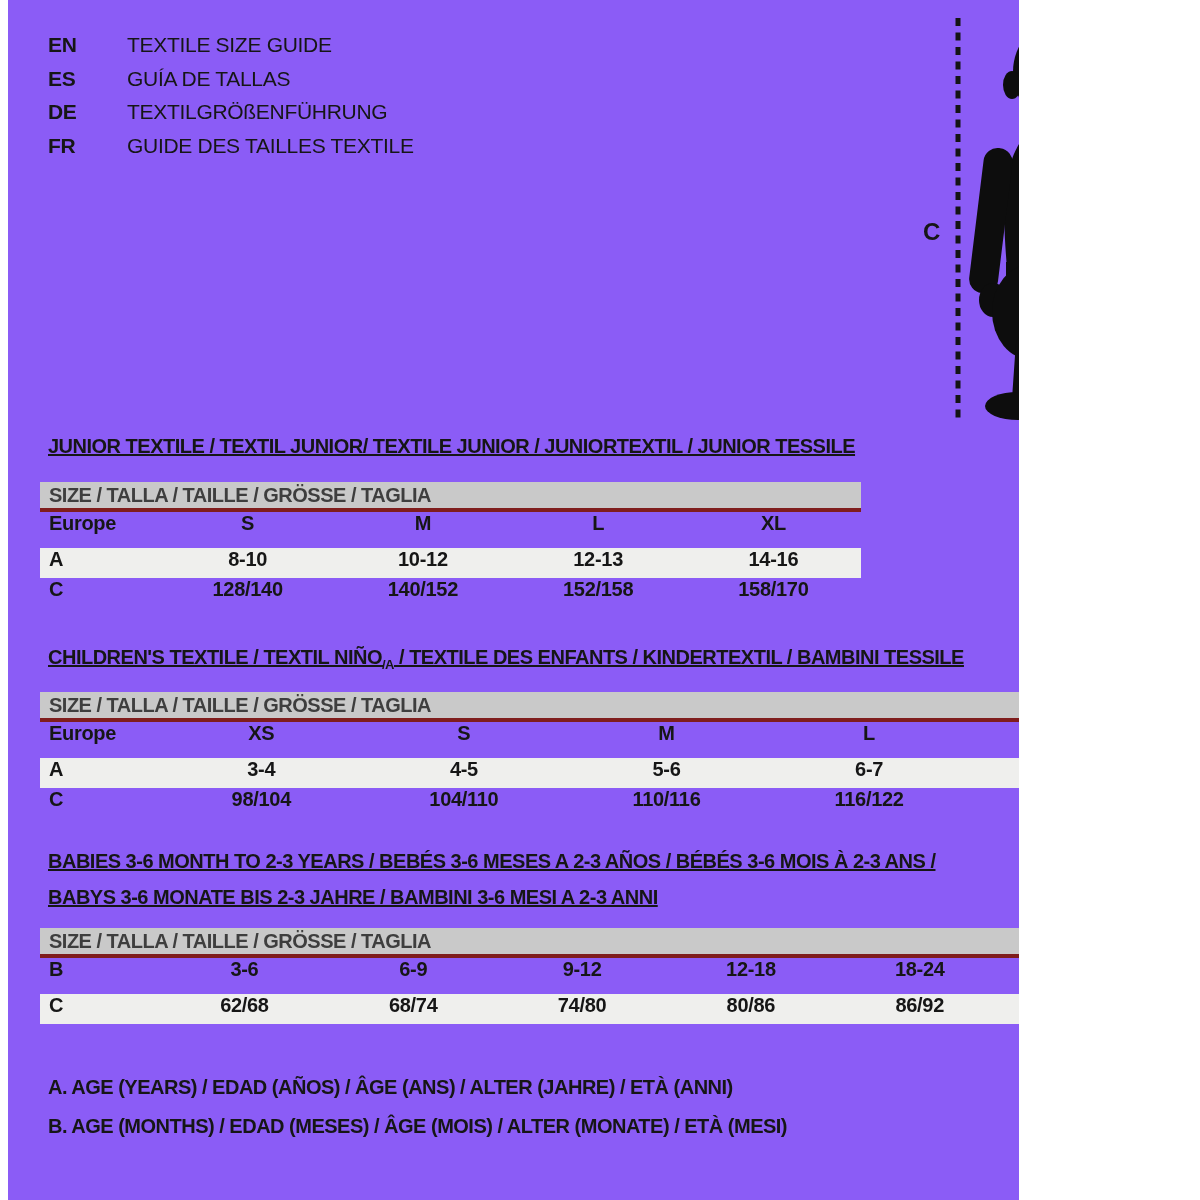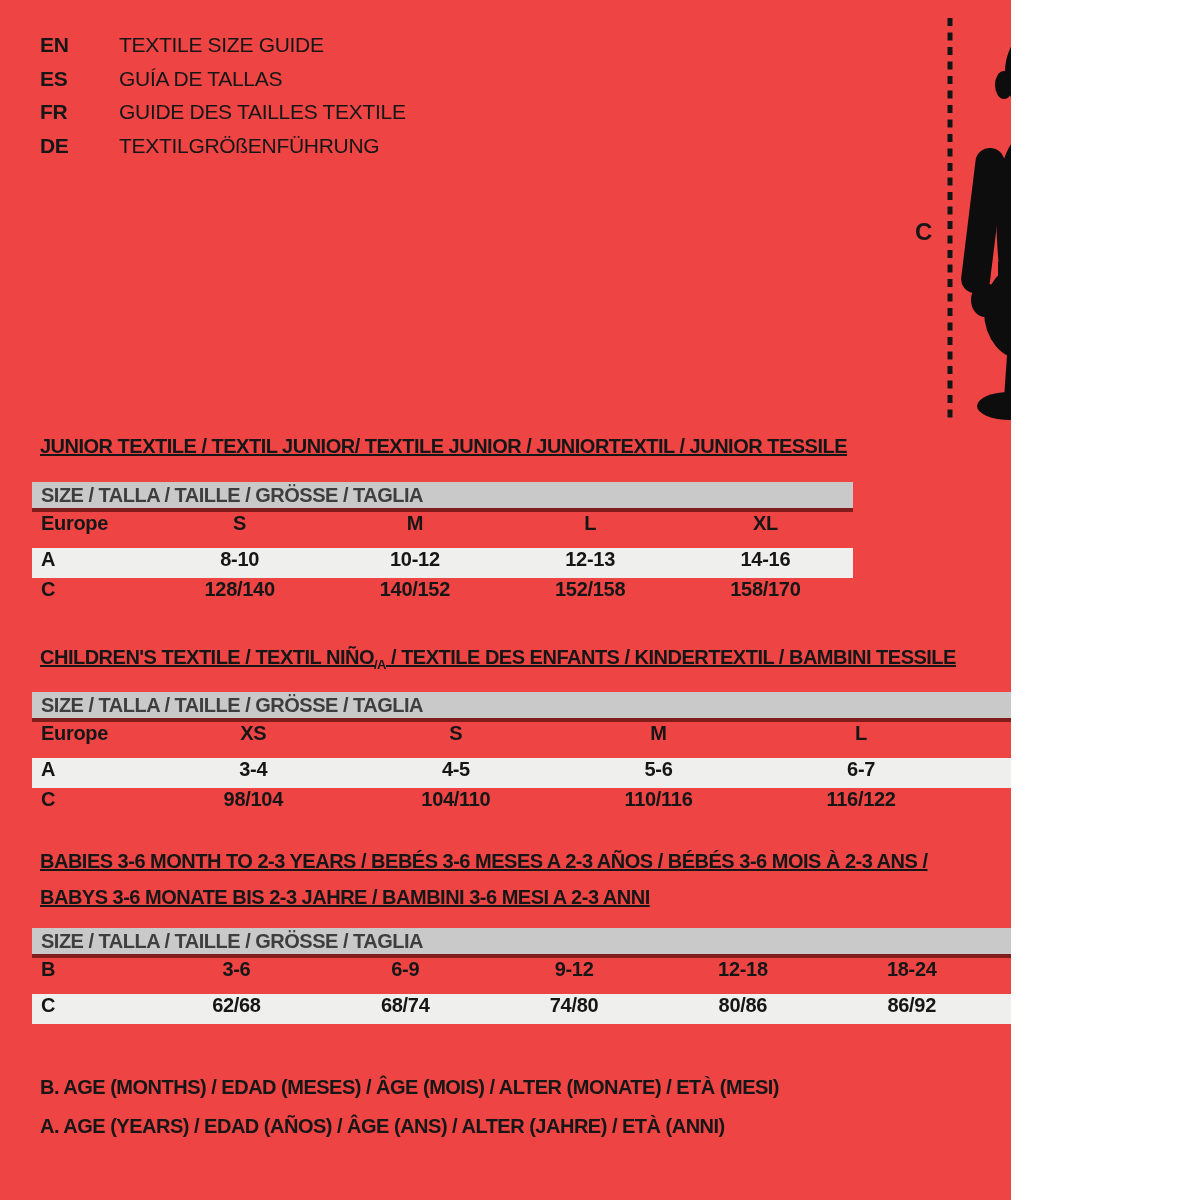--- a/index.html
+++ b/index.html
@@ -1,21 +1,22 @@
 <!DOCTYPE html>
 <html style="--bar-bg: #c9c9c9; --row-shade: #efefed; --text: #161616;"><head>
 <meta charset="utf-8">
 <style>
   html, body { margin: 0; padding: 0; background: #ffffff; }
   body { width: 1200px; height: 1200px; }
   .page {
     position: relative; width: 1011px; height: 1200px;
-    background: #ef4444; color: var(--text, #161616);
+    background: #8b5cf6; color: var(--text, #161616);
     font-family: "Liberation Sans", "DejaVu Sans", sans-serif;
     overflow: hidden;
+    margin-left: 8px;
   }
   
   .langs { position: absolute; left: 40px; top: 33px; }
   .lang-row { display: flex; align-items: baseline; height: 33.5px; }
   .lang-code { width: 79px; font-weight: 700; font-size: 21px; letter-spacing: -0.3px; }
   .lang-title { font-weight: 400; font-size: 21px; letter-spacing: -0.3px; white-space: nowrap; }
   
   .figure { position: absolute; left: 898px; top: 8px; width: 300px; height: 416px; }
   .dashline { position: absolute; left: 47px; top: 10px; }
   .c-label { position: absolute; left: 17px; top: 210px; font-size: 24px; font-weight: 700; }
@@ -47,26 +48,26 @@
   <div class="langs">
       <div class="lang-row">
         <span class="lang-code">EN</span>
         <span class="lang-title">TEXTILE SIZE GUIDE</span>
       </div>
       <div class="lang-row">
         <span class="lang-code">ES</span>
         <span class="lang-title">GUÍA DE TALLAS</span>
       </div>
       <div class="lang-row">
+        <span class="lang-code">DE</span>
+        <span class="lang-title">TEXTILGRÖßENFÜHRUNG</span>
+      </div>
+      <div class="lang-row">
         <span class="lang-code">FR</span>
         <span class="lang-title">GUIDE DES TAILLES TEXTILE</span>
-      </div>
-      <div class="lang-row">
-        <span class="lang-code">DE</span>
-        <span class="lang-title">TEXTILGRÖßENFÜHRUNG</span>
       </div>
     </div>
 
   <div class="figure">
     <svg class="dashline" width="10" height="400" viewBox="0 0 10 400">
       <line x1="5" y1="0" x2="5" y2="400" stroke="#141414" stroke-width="5" stroke-dasharray="8 6.5"></line>
     </svg>
     <div class="c-label">C</div>
     <svg class="silhouette" width="195" height="412" viewBox="0 0 195 412">
       <g fill="#0d0d0d">
@@ -163,17 +164,17 @@
         <div class="cell">62/68</div>
         <div class="cell">68/74</div>
         <div class="cell">74/80</div>
         <div class="cell">80/86</div>
         <div class="cell">86/92</div>
         <div class="cell">92/98</div>
       </div>
     </div>
 
   <div class="notes">
+      <div class="note-line">A. AGE (YEARS) / EDAD (AÑOS) / ÂGE (ANS) / ALTER (JAHRE) / ETÀ (ANNI)</div>
       <div class="note-line">B. AGE (MONTHS) / EDAD (MESES) / ÂGE (MOIS) / ALTER (MONATE) / ETÀ (MESI)</div>
-      <div class="note-line">A. AGE (YEARS) / EDAD (AÑOS) / ÂGE (ANS) / ALTER (JAHRE) / ETÀ (ANNI)</div>
     </div>
 
 </div>
 
 </body></html>

